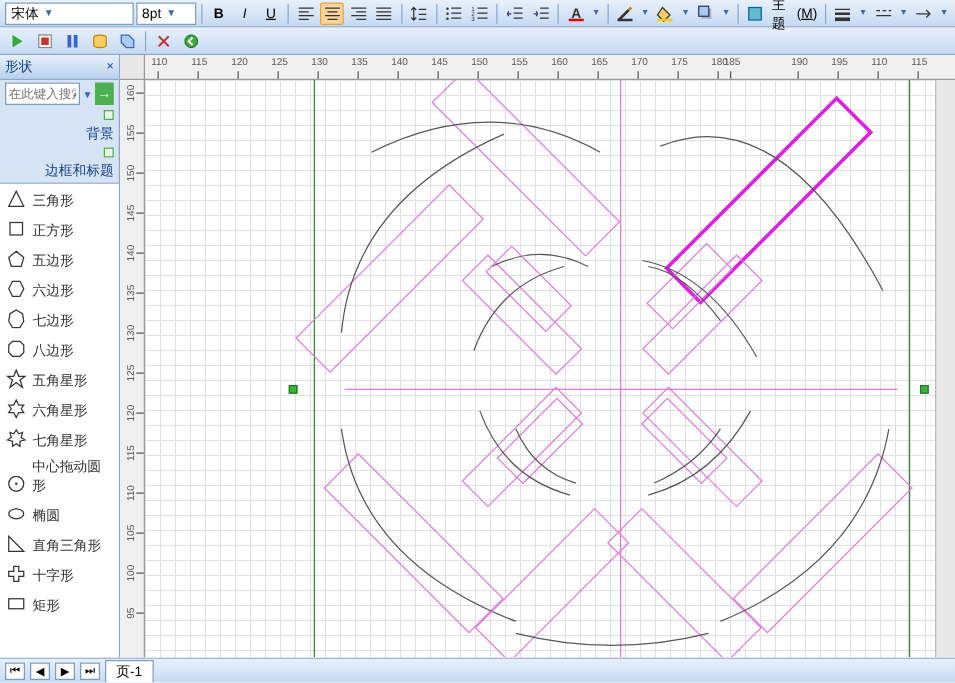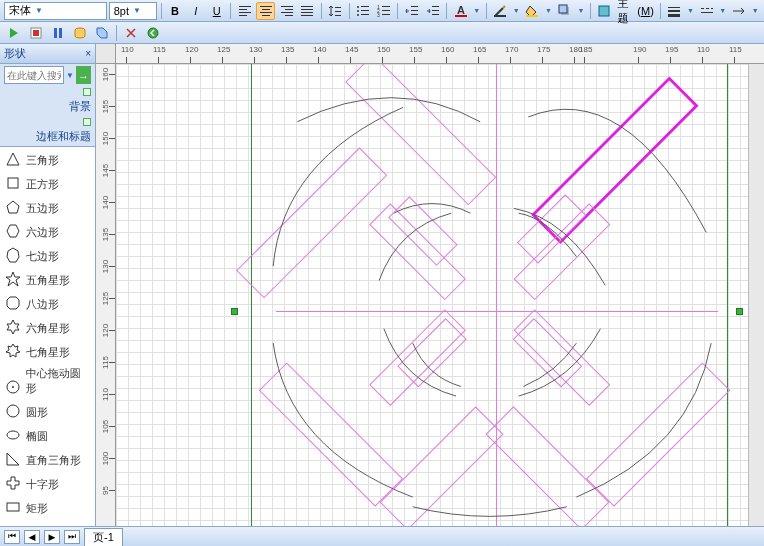--- a/index.html
+++ b/index.html
@@ -334,32 +334,32 @@
           <span class="ico">
             <svg width="16" height="16">
               <path d="M8 1 L13 4 L14 10 L11 15 L5 15 L2 10 L3 4 Z" fill="none" stroke="#333"></path>
             </svg>
           </span>
           <span class="lbl">七边形</span>
         </div>
       <div class="shape-item">
           <span class="ico">
             <svg width="16" height="16">
+              <path d="M5 2 L11 2 L14 5 L14 11 L11 14 L5 14 L2 11 L2 5 Z" fill="none" stroke="#333"></path>
+            </svg>
+          </span>
+          <span class="lbl">八边形</span>
+        </div>
+      <div class="shape-item">
+          <span class="ico">
+            <svg width="16" height="16">
               <path d="M8 1 L10 6 L15 6 L11 9 L13 15 L8 11 L3 15 L5 9 L1 6 L6 6 Z" fill="none" stroke="#333"></path>
             </svg>
           </span>
           <span class="lbl">五角星形</span>
-        </div>
-      <div class="shape-item">
-          <span class="ico">
-            <svg width="16" height="16">
-              <path d="M5 2 L11 2 L14 5 L14 11 L11 14 L5 14 L2 11 L2 5 Z" fill="none" stroke="#333"></path>
-            </svg>
-          </span>
-          <span class="lbl">八边形</span>
         </div>
       <div class="shape-item">
           <span class="ico">
             <svg width="16" height="16">
               <path d="M8 1 L10 5 L14 5 L12 8 L14 11 L10 11 L8 15 L6 11 L2 11 L4 8 L2 5 L6 5 Z" fill="none" stroke="#333"></path>
             </svg>
           </span>
           <span class="lbl">六角星形</span>
         </div>
       <div class="shape-item">
@@ -371,28 +371,20 @@
           <span class="lbl">七角星形</span>
         </div>
       <div class="shape-item">
           <span class="ico">
             <svg width="16" height="16">
               <circle cx="8" cy="8" r="6" fill="none" stroke="#333"></circle>
               <circle cx="8" cy="8" r="1" fill="#333"></circle>
             </svg>
           </span>
           <span class="lbl">中心拖动圆形</span>
-        </div>
-      <div class="shape-item">
-          <span class="ico">
-            <svg width="16" height="16">
-              <circle cx="8" cy="8" r="6" fill="none" stroke="#333"></circle>
-            </svg>
-          </span>
-          <span class="lbl">圆形</span>
         </div>
       <div class="shape-item">
           <span class="ico">
             <svg width="16" height="16">
               <ellipse cx="8" cy="8" rx="6" ry="4" fill="none" stroke="#333"></ellipse>
             </svg>
           </span>
           <span class="lbl">椭圆</span>
         </div>
       <div class="shape-item">

